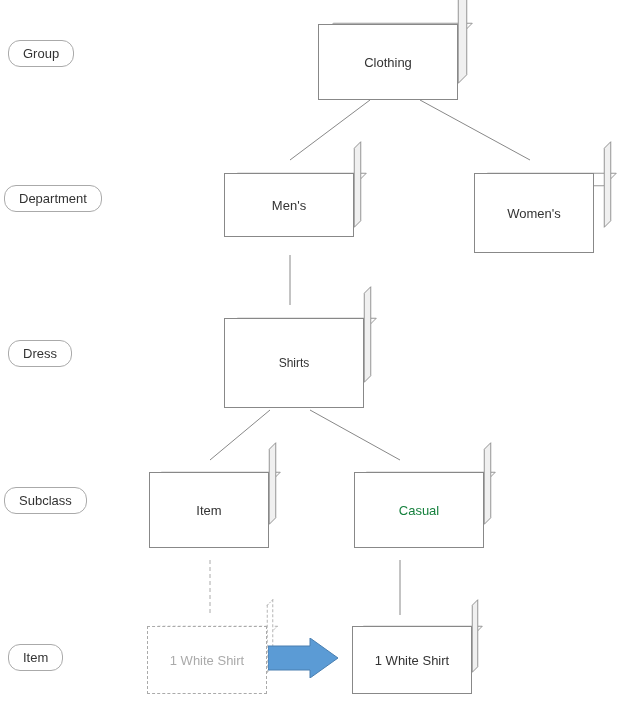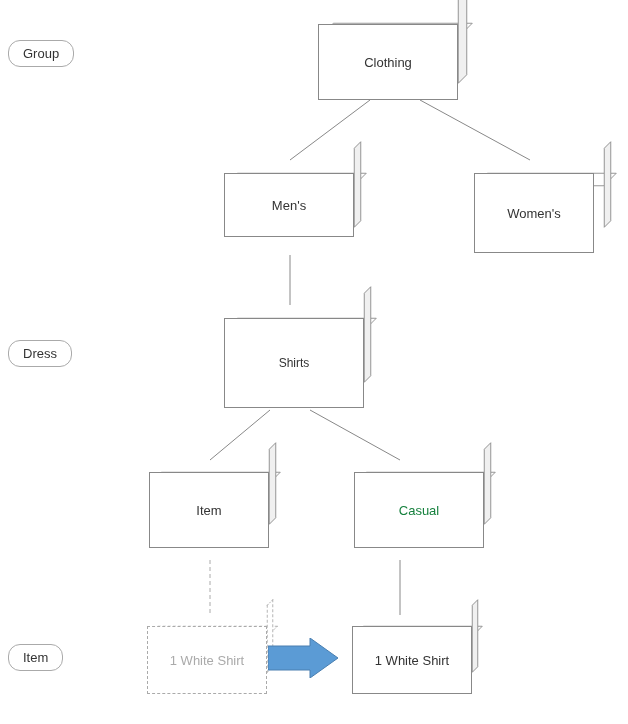--- a/index.html
+++ b/index.html
@@ -58,21 +58,23 @@
     <line x1="270" y1="410" x2="210" y2="460" stroke="#888" stroke-width="1"></line>
 
     <line x1="310" y1="410" x2="400" y2="460" stroke="#888" stroke-width="1"></line>
 
     <line x1="400" y1="560" x2="400" y2="615" stroke="#888" stroke-width="1"></line>
 
     <line x1="210" y1="560" x2="210" y2="615" stroke="#aaa" stroke-width="1" stroke-dasharray="4,3"></line>
   </svg>
 
   <div class="label-badge" style="top: 30px; margin-top: 10px;">Group</div>
+  <div class="label-badge" style="top: 185px; left: 4px;">Department</div>
   <div class="label-badge" style="top: 340px;">Dress</div>
+  <div class="label-badge" style="top: 487px; left: 4px;">Subclass</div>
   <div class="label-badge" style="top: 644px;">Item</div>
 
   <div style="position:absolute; top:8px; left:300px;">
 
     <div style="position:absolute; top:0; left:18px; width:140px; height:30px; border:1px solid #888; background:#fff;
                 transform: skewX(-45deg) scaleY(0.5); transform-origin: bottom left;"></div>
 
     <div style="position:absolute; top:-14px; left:158px; width:18px; height:90px; border:1px solid #888; background:#f0f0f0;
                 transform: skewY(-45deg) scaleX(0.5); transform-origin: top left;"></div>
 

